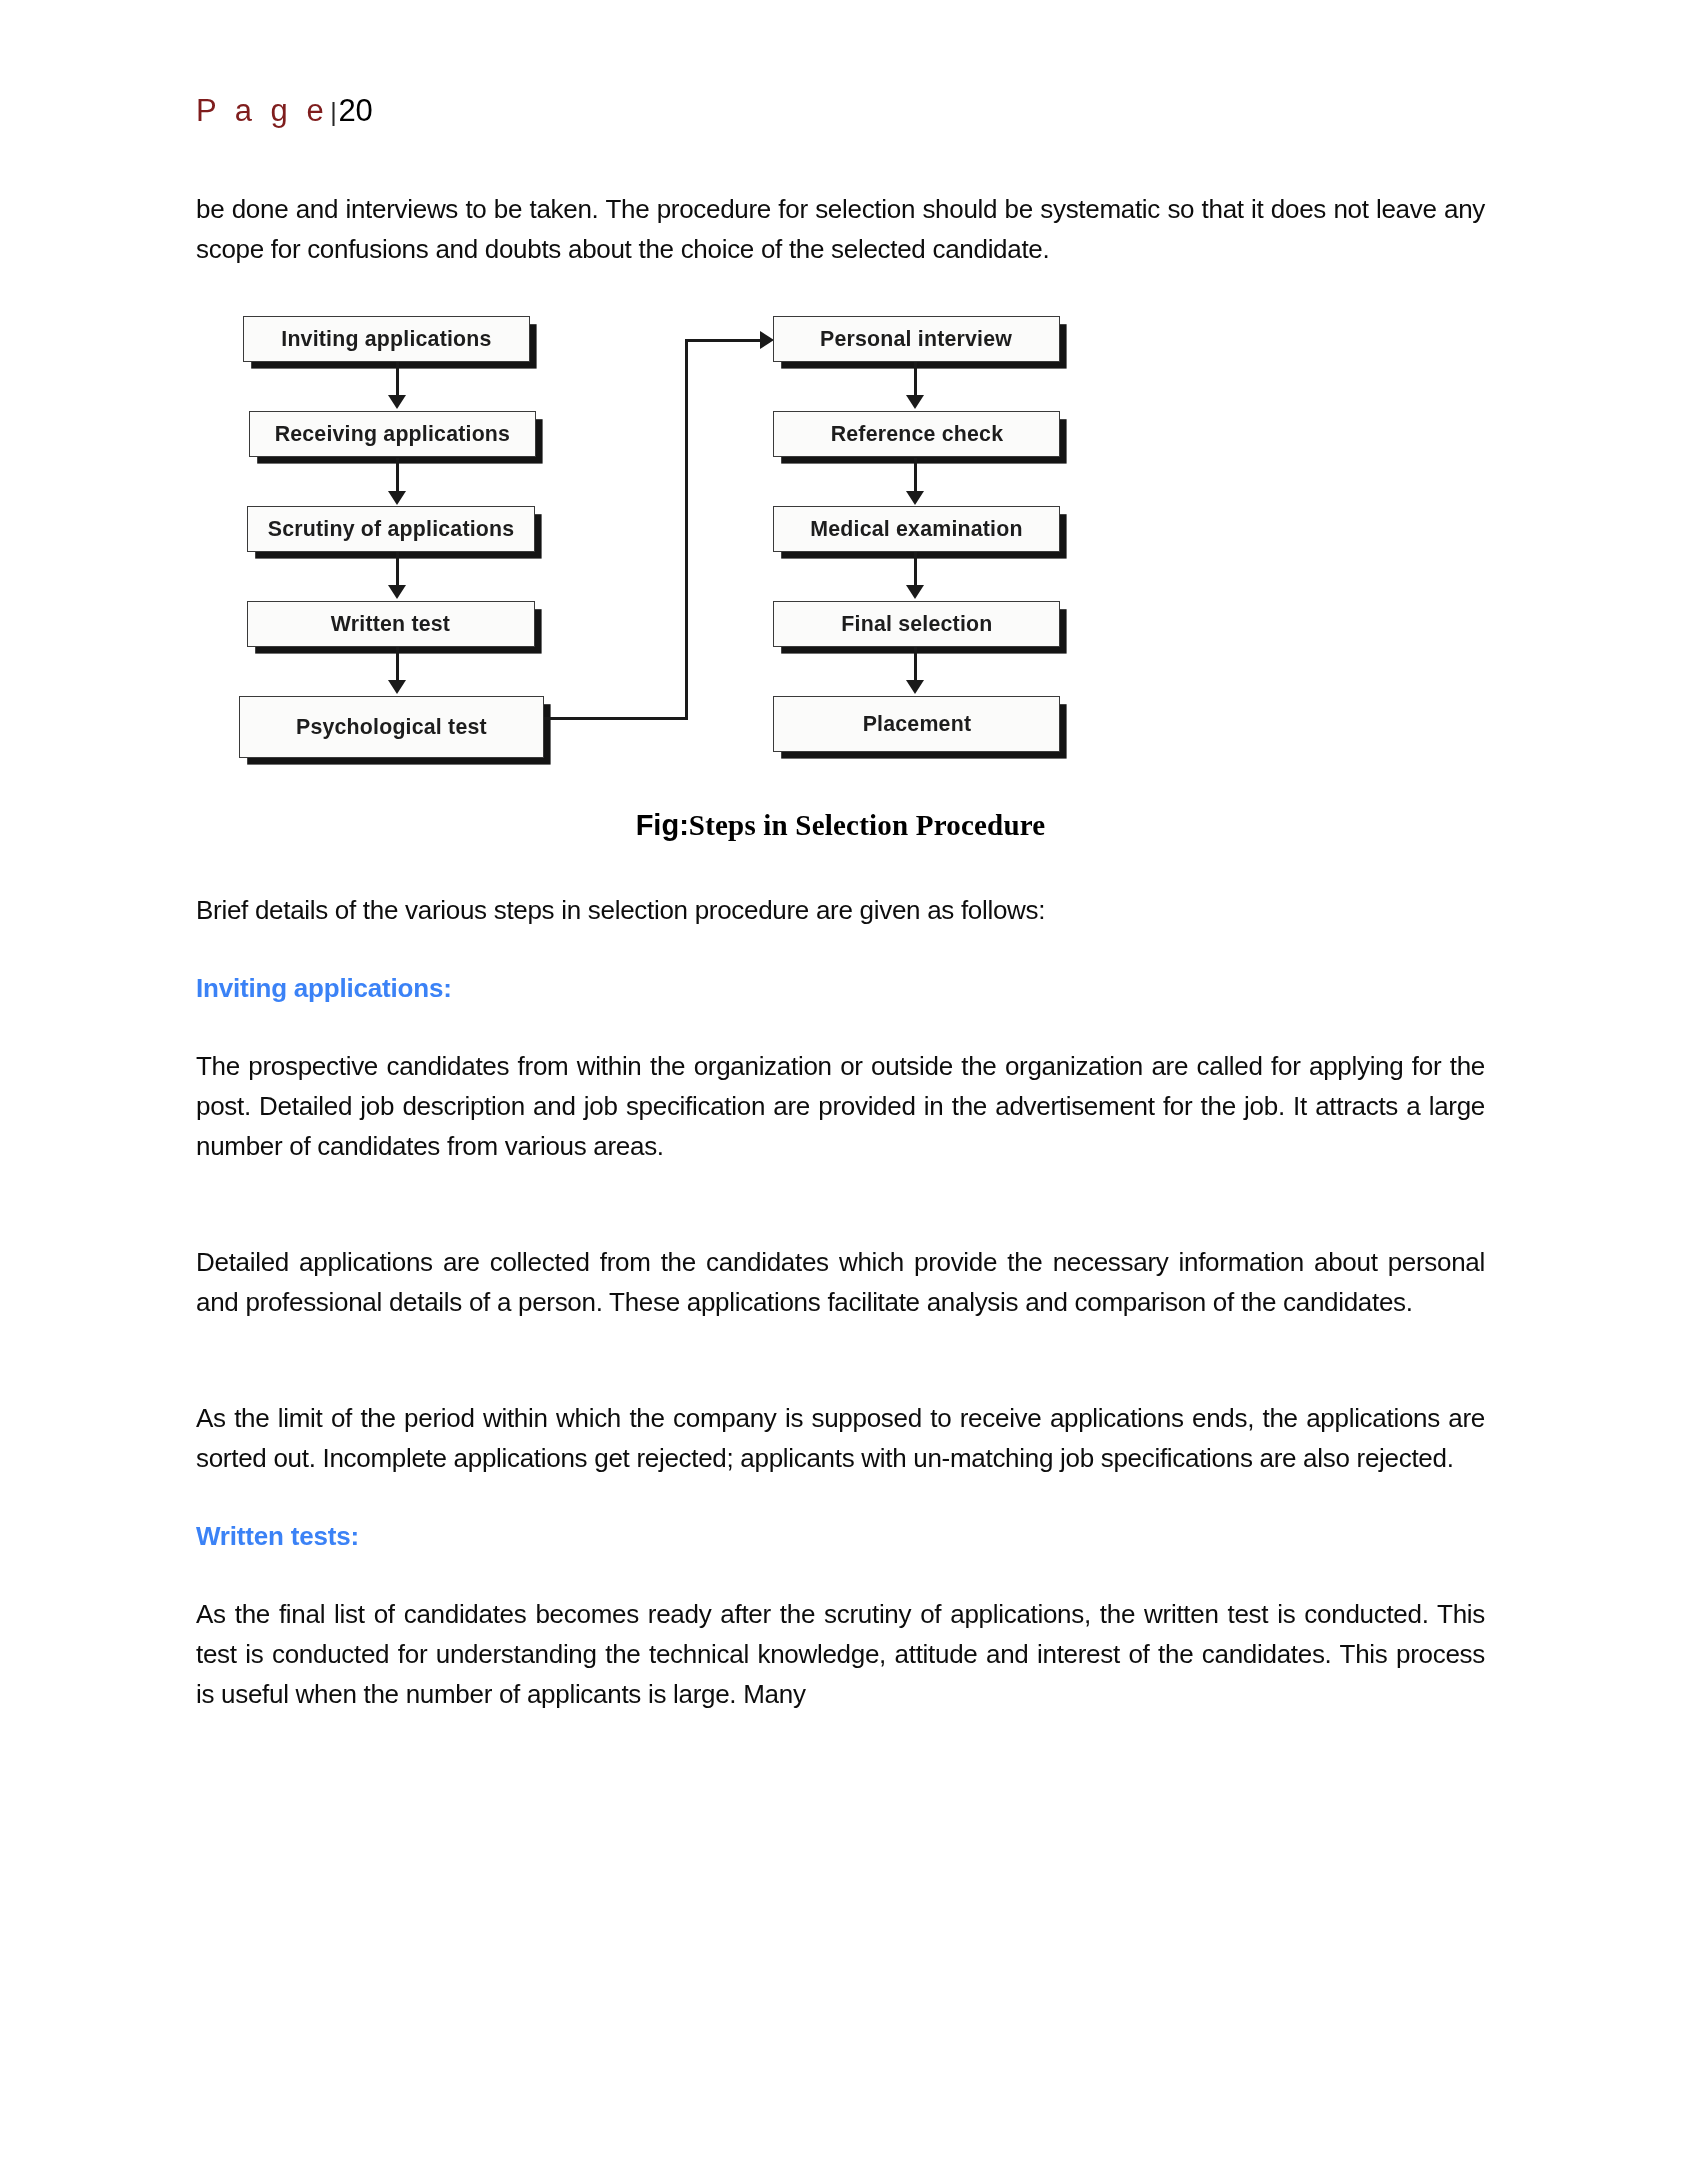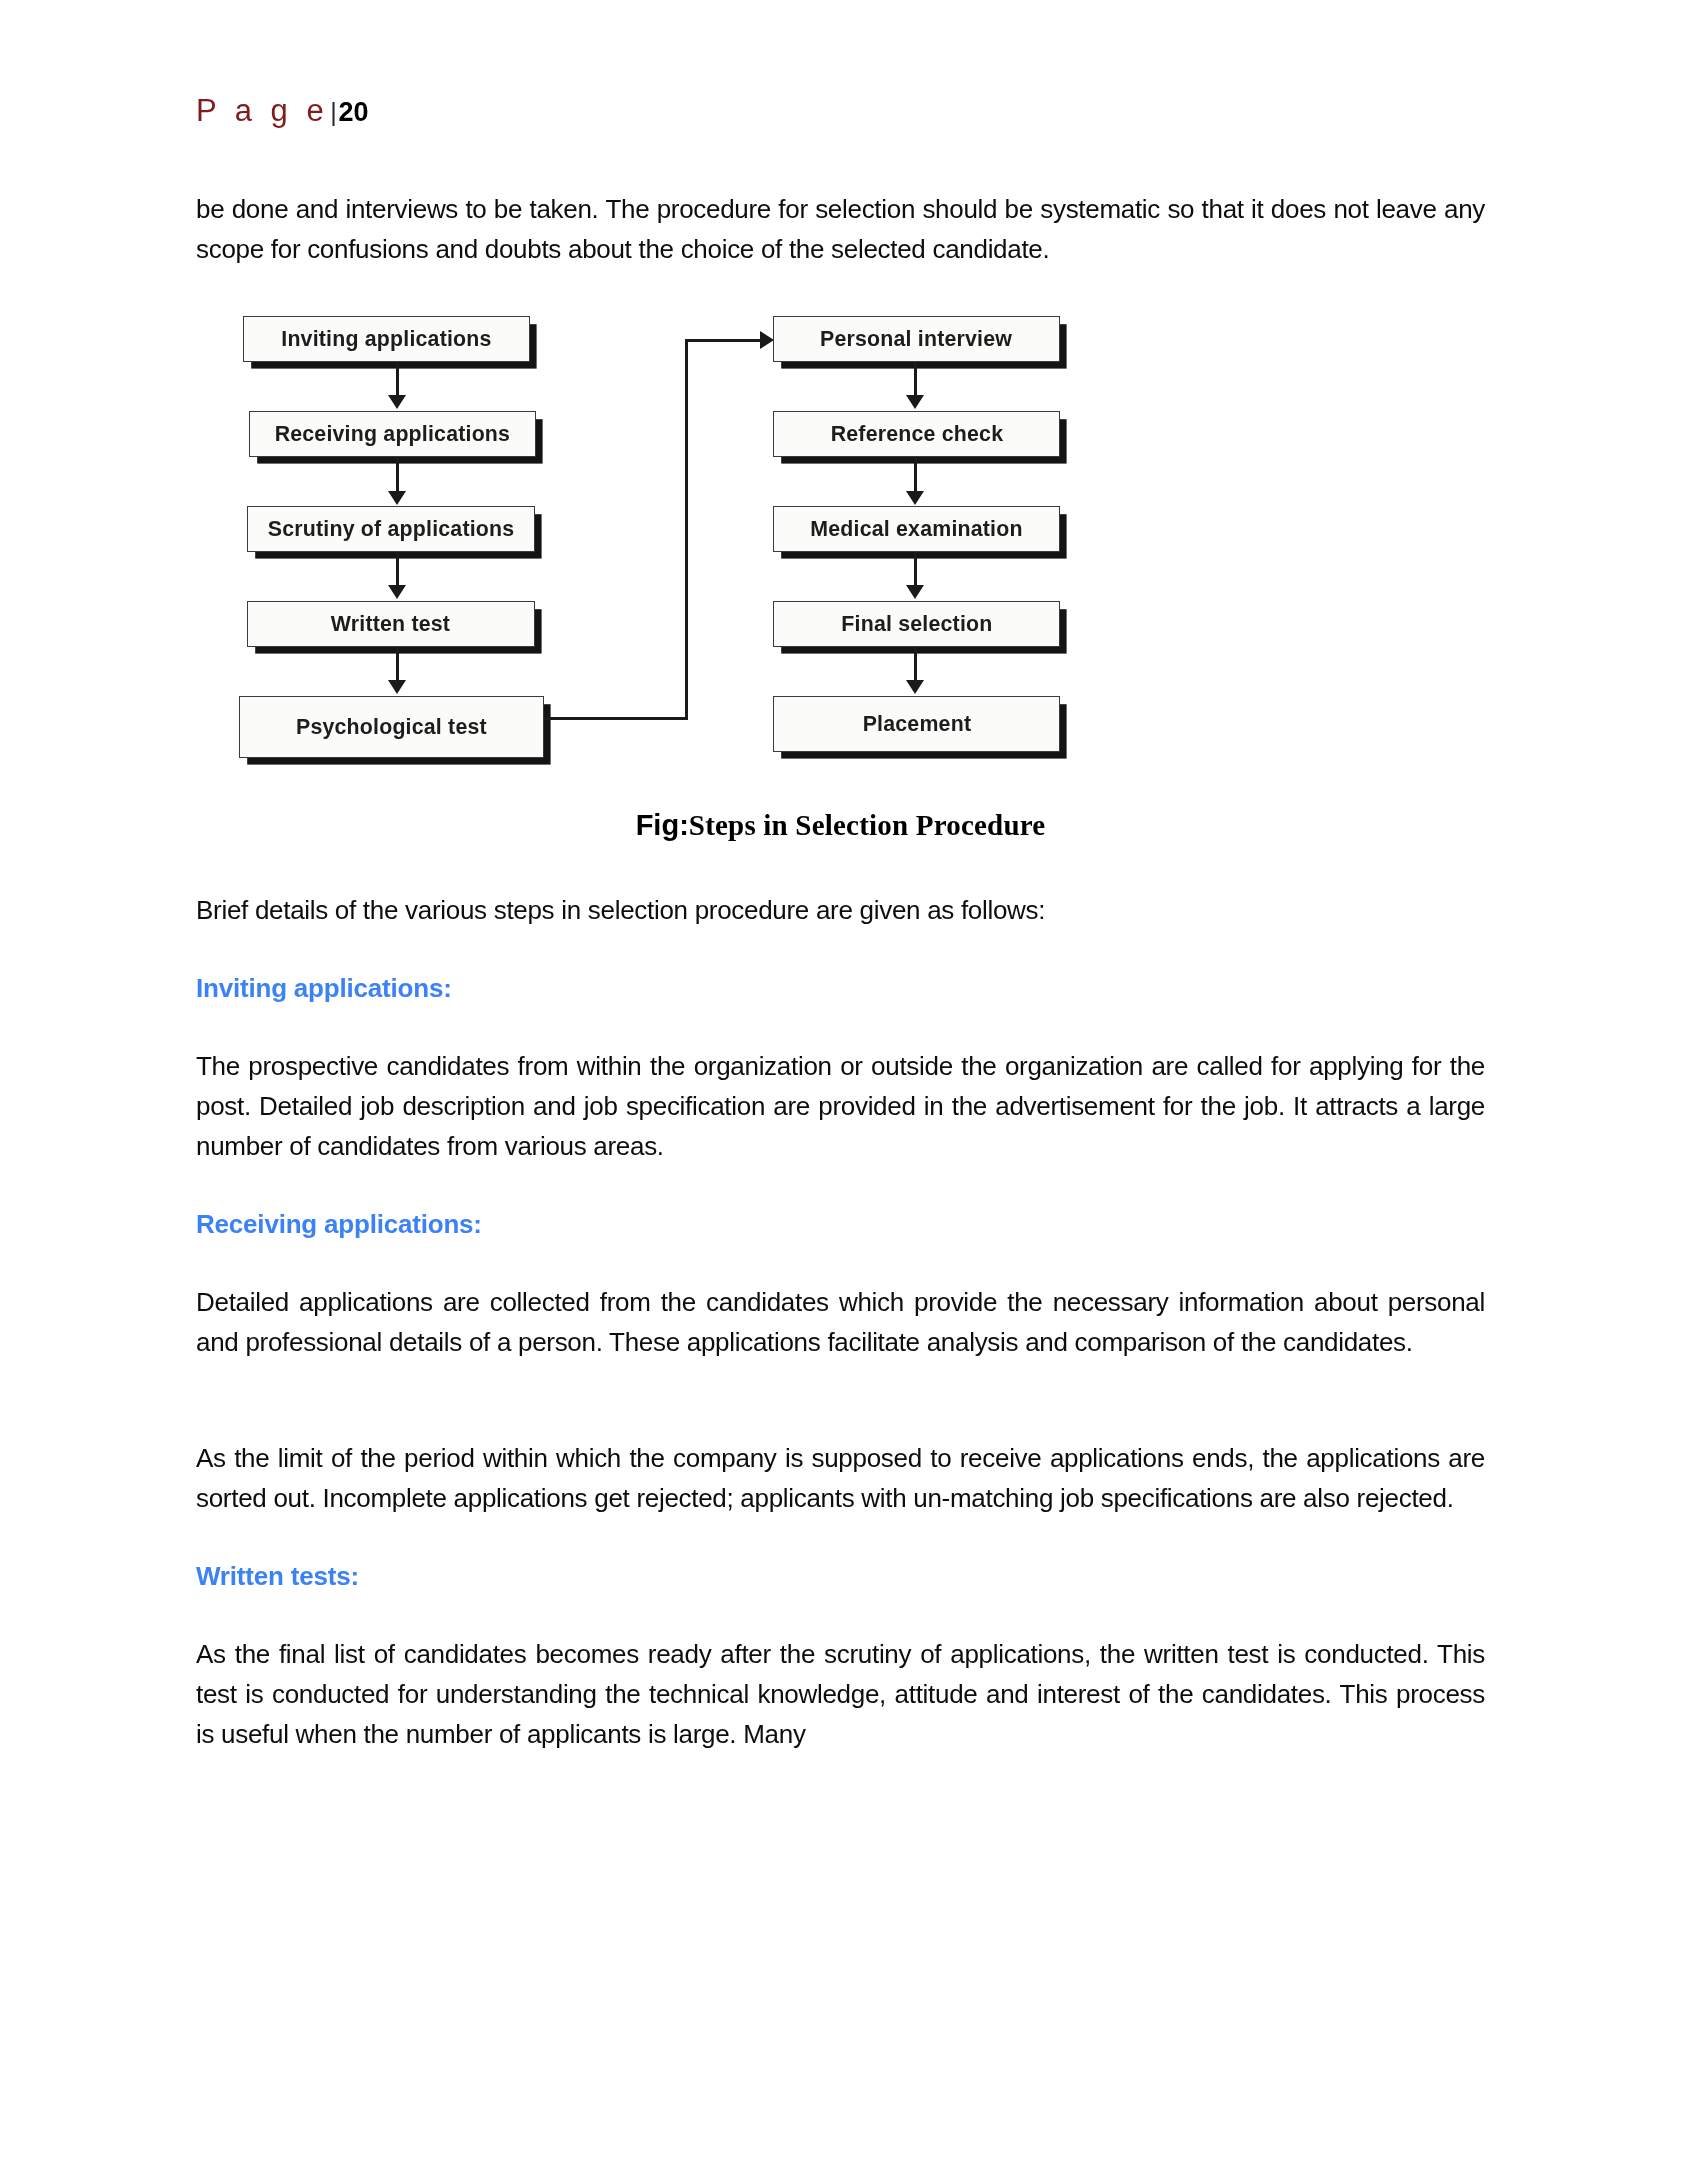--- a/index.html
+++ b/index.html
@@ -38,22 +38,22 @@
     letter-spacing: 5px;
     font-size: 31px;
   }
   .page-header .hdr-bar {
     color: #262626;
     font-size: 25px;
     padding: 0 1.6px 0 1.6px;
   }
   .page-header .hdr-num {
     color: #000;
-    font-weight: bold;
-    font-size: 27px;
+    font-weight: normal;
+    font-size: 31px;
   }
 
   
   .content {
     position: absolute;
     left: 196px;
     top: 189px;
     width: 1289px;
   }
 
@@ -242,21 +242,20 @@
 
     <p class="body">Brief details of the various steps in selection procedure are given as follows:</p>
     <div class="gap-md"></div>
 
     <p class="heading">Inviting applications:</p>
     <div class="gap-md"></div>
 
     <p class="body">The prospective candidates from within the organization or outside the organization are called for applying for the post. Detailed job description and job specification are provided in the advertisement for the job. It attracts a large number of candidates from various areas.</p>
     <div class="gap-md"></div>
 
-    <p class="heading">Receiving applications:</p>
     <div class="gap-md"></div>
 
     <p class="body">Detailed applications are collected from the candidates which provide the necessary information about personal and professional details of a person. These applications facilitate analysis and comparison of the candidates.</p>
     <div class="gap-md"></div>
 
     <div class="gap-md"></div>
 
     <p class="body">As the limit of the period within which the company is supposed to receive applications ends, the applications are sorted out. Incomplete applications get rejected; applicants with un-matching job specifications are also rejected.</p>
     <div class="gap-md"></div>
 

